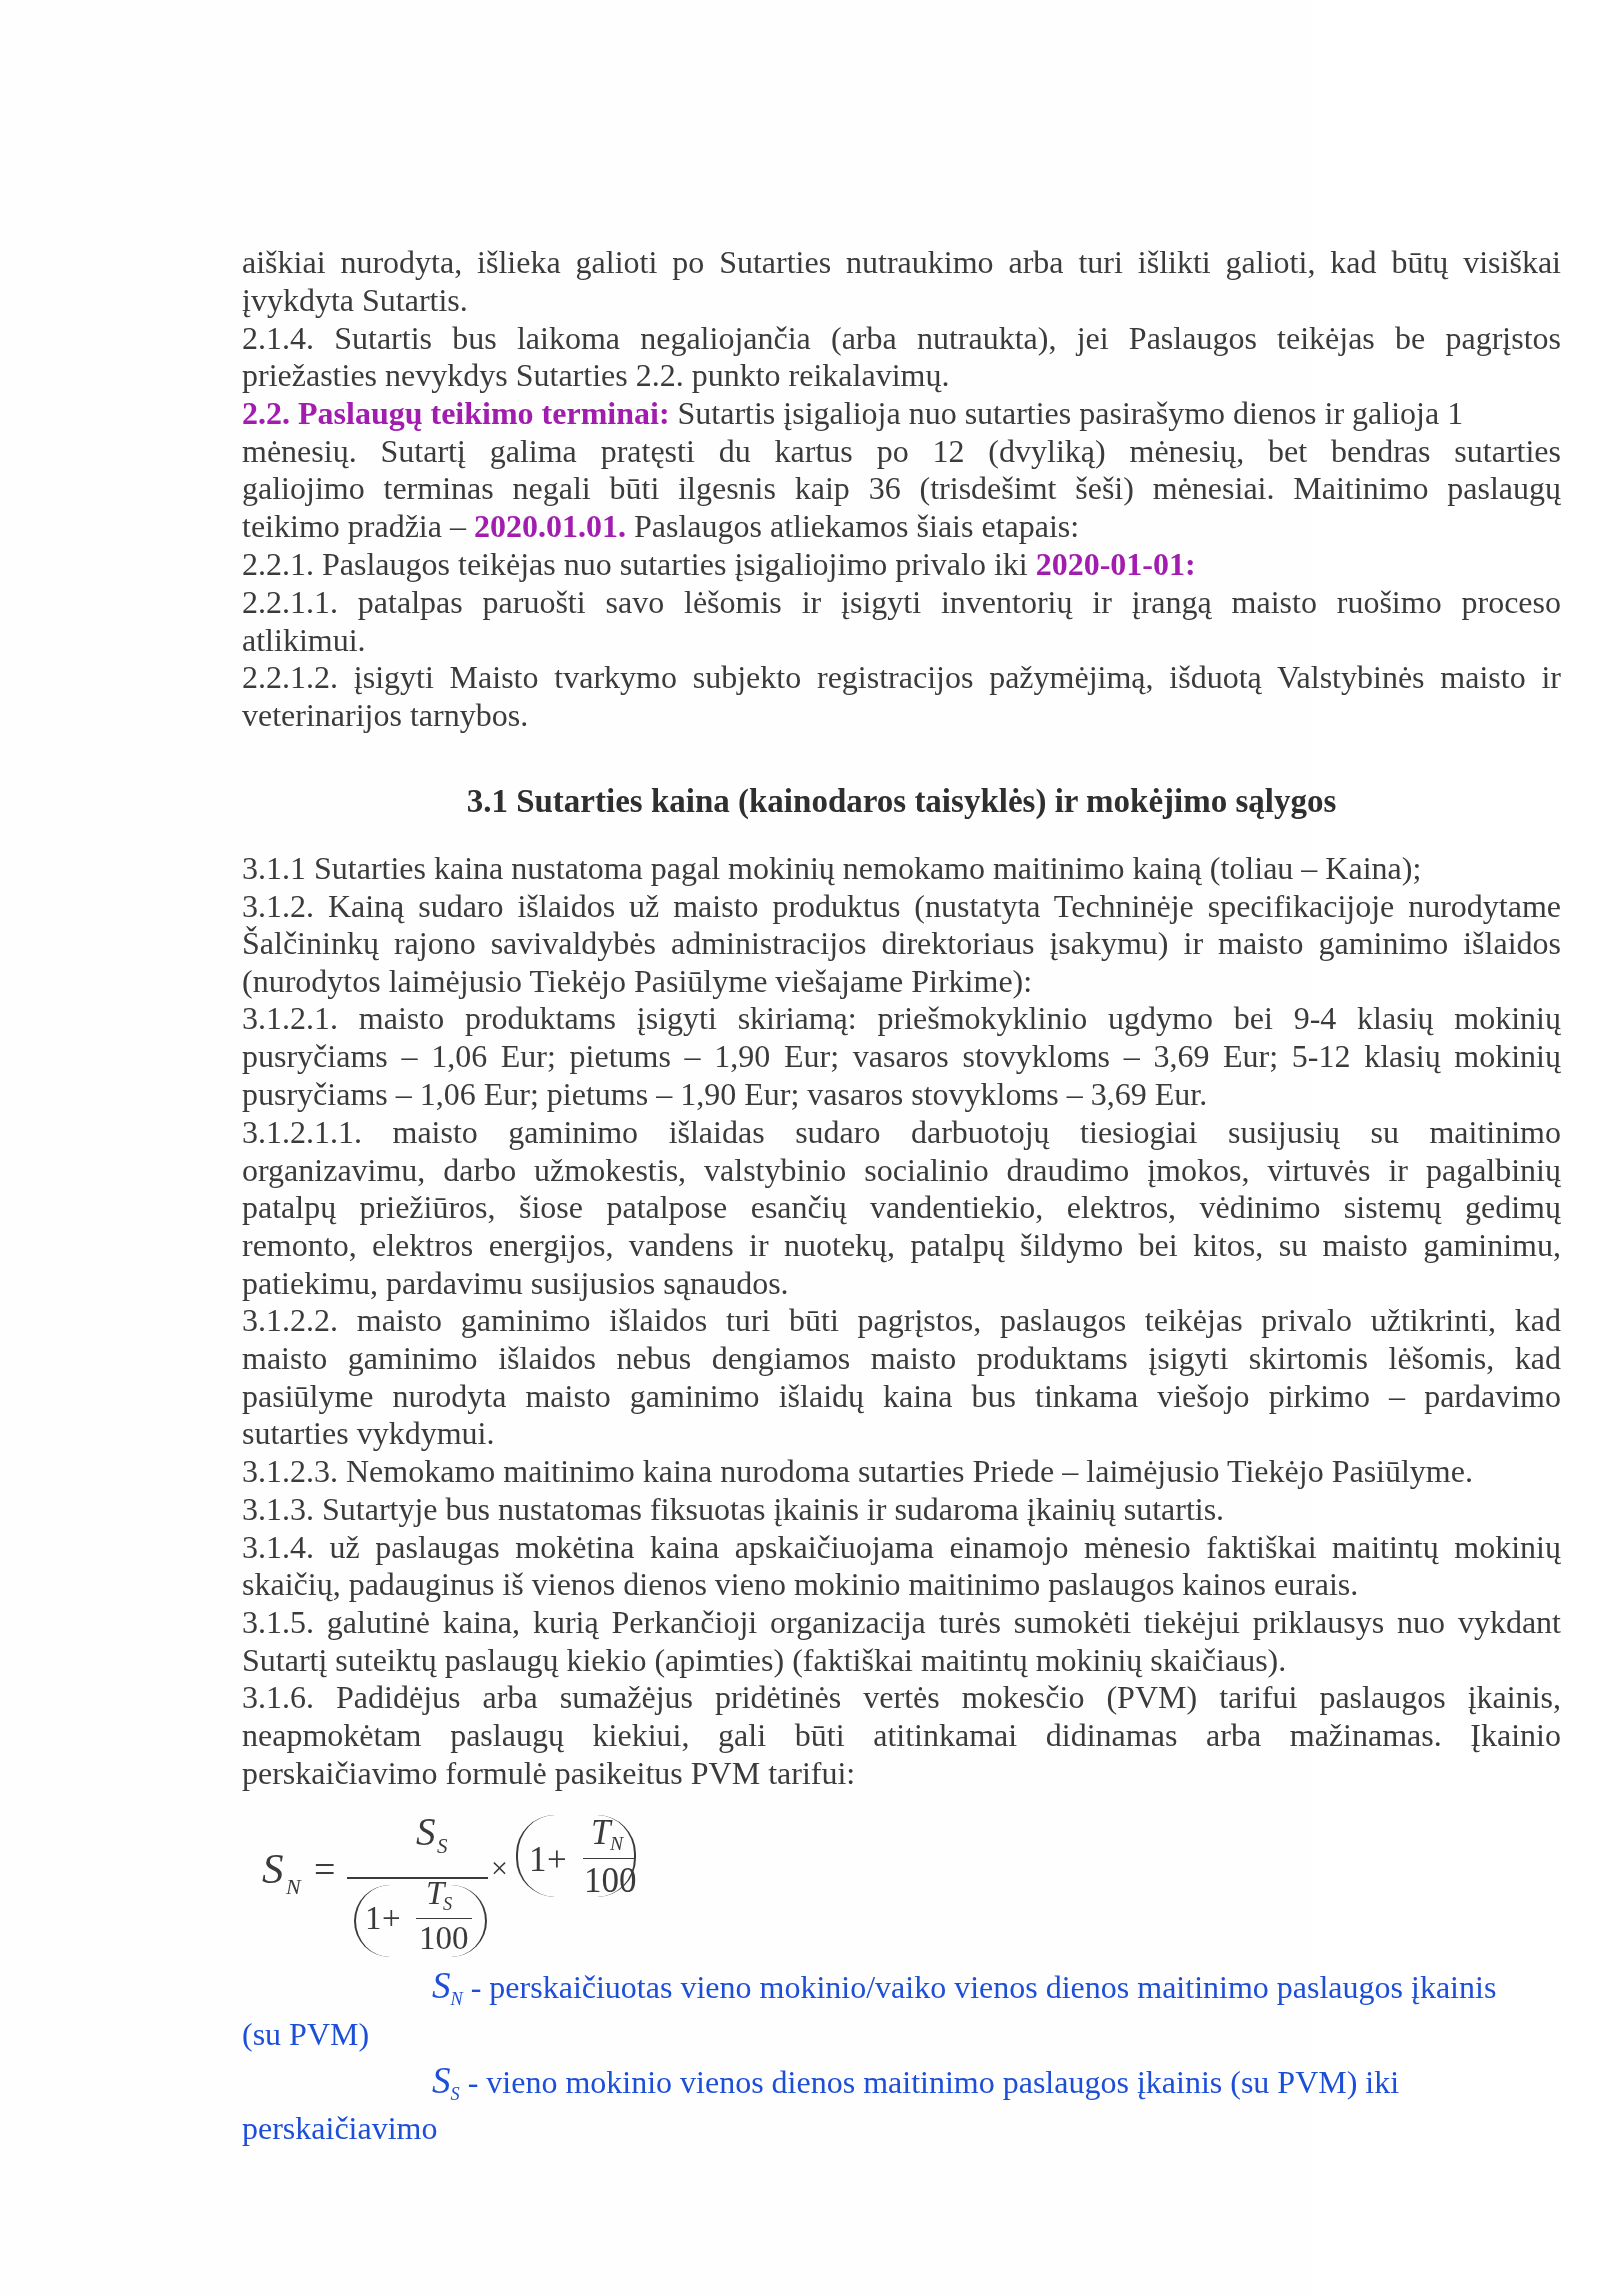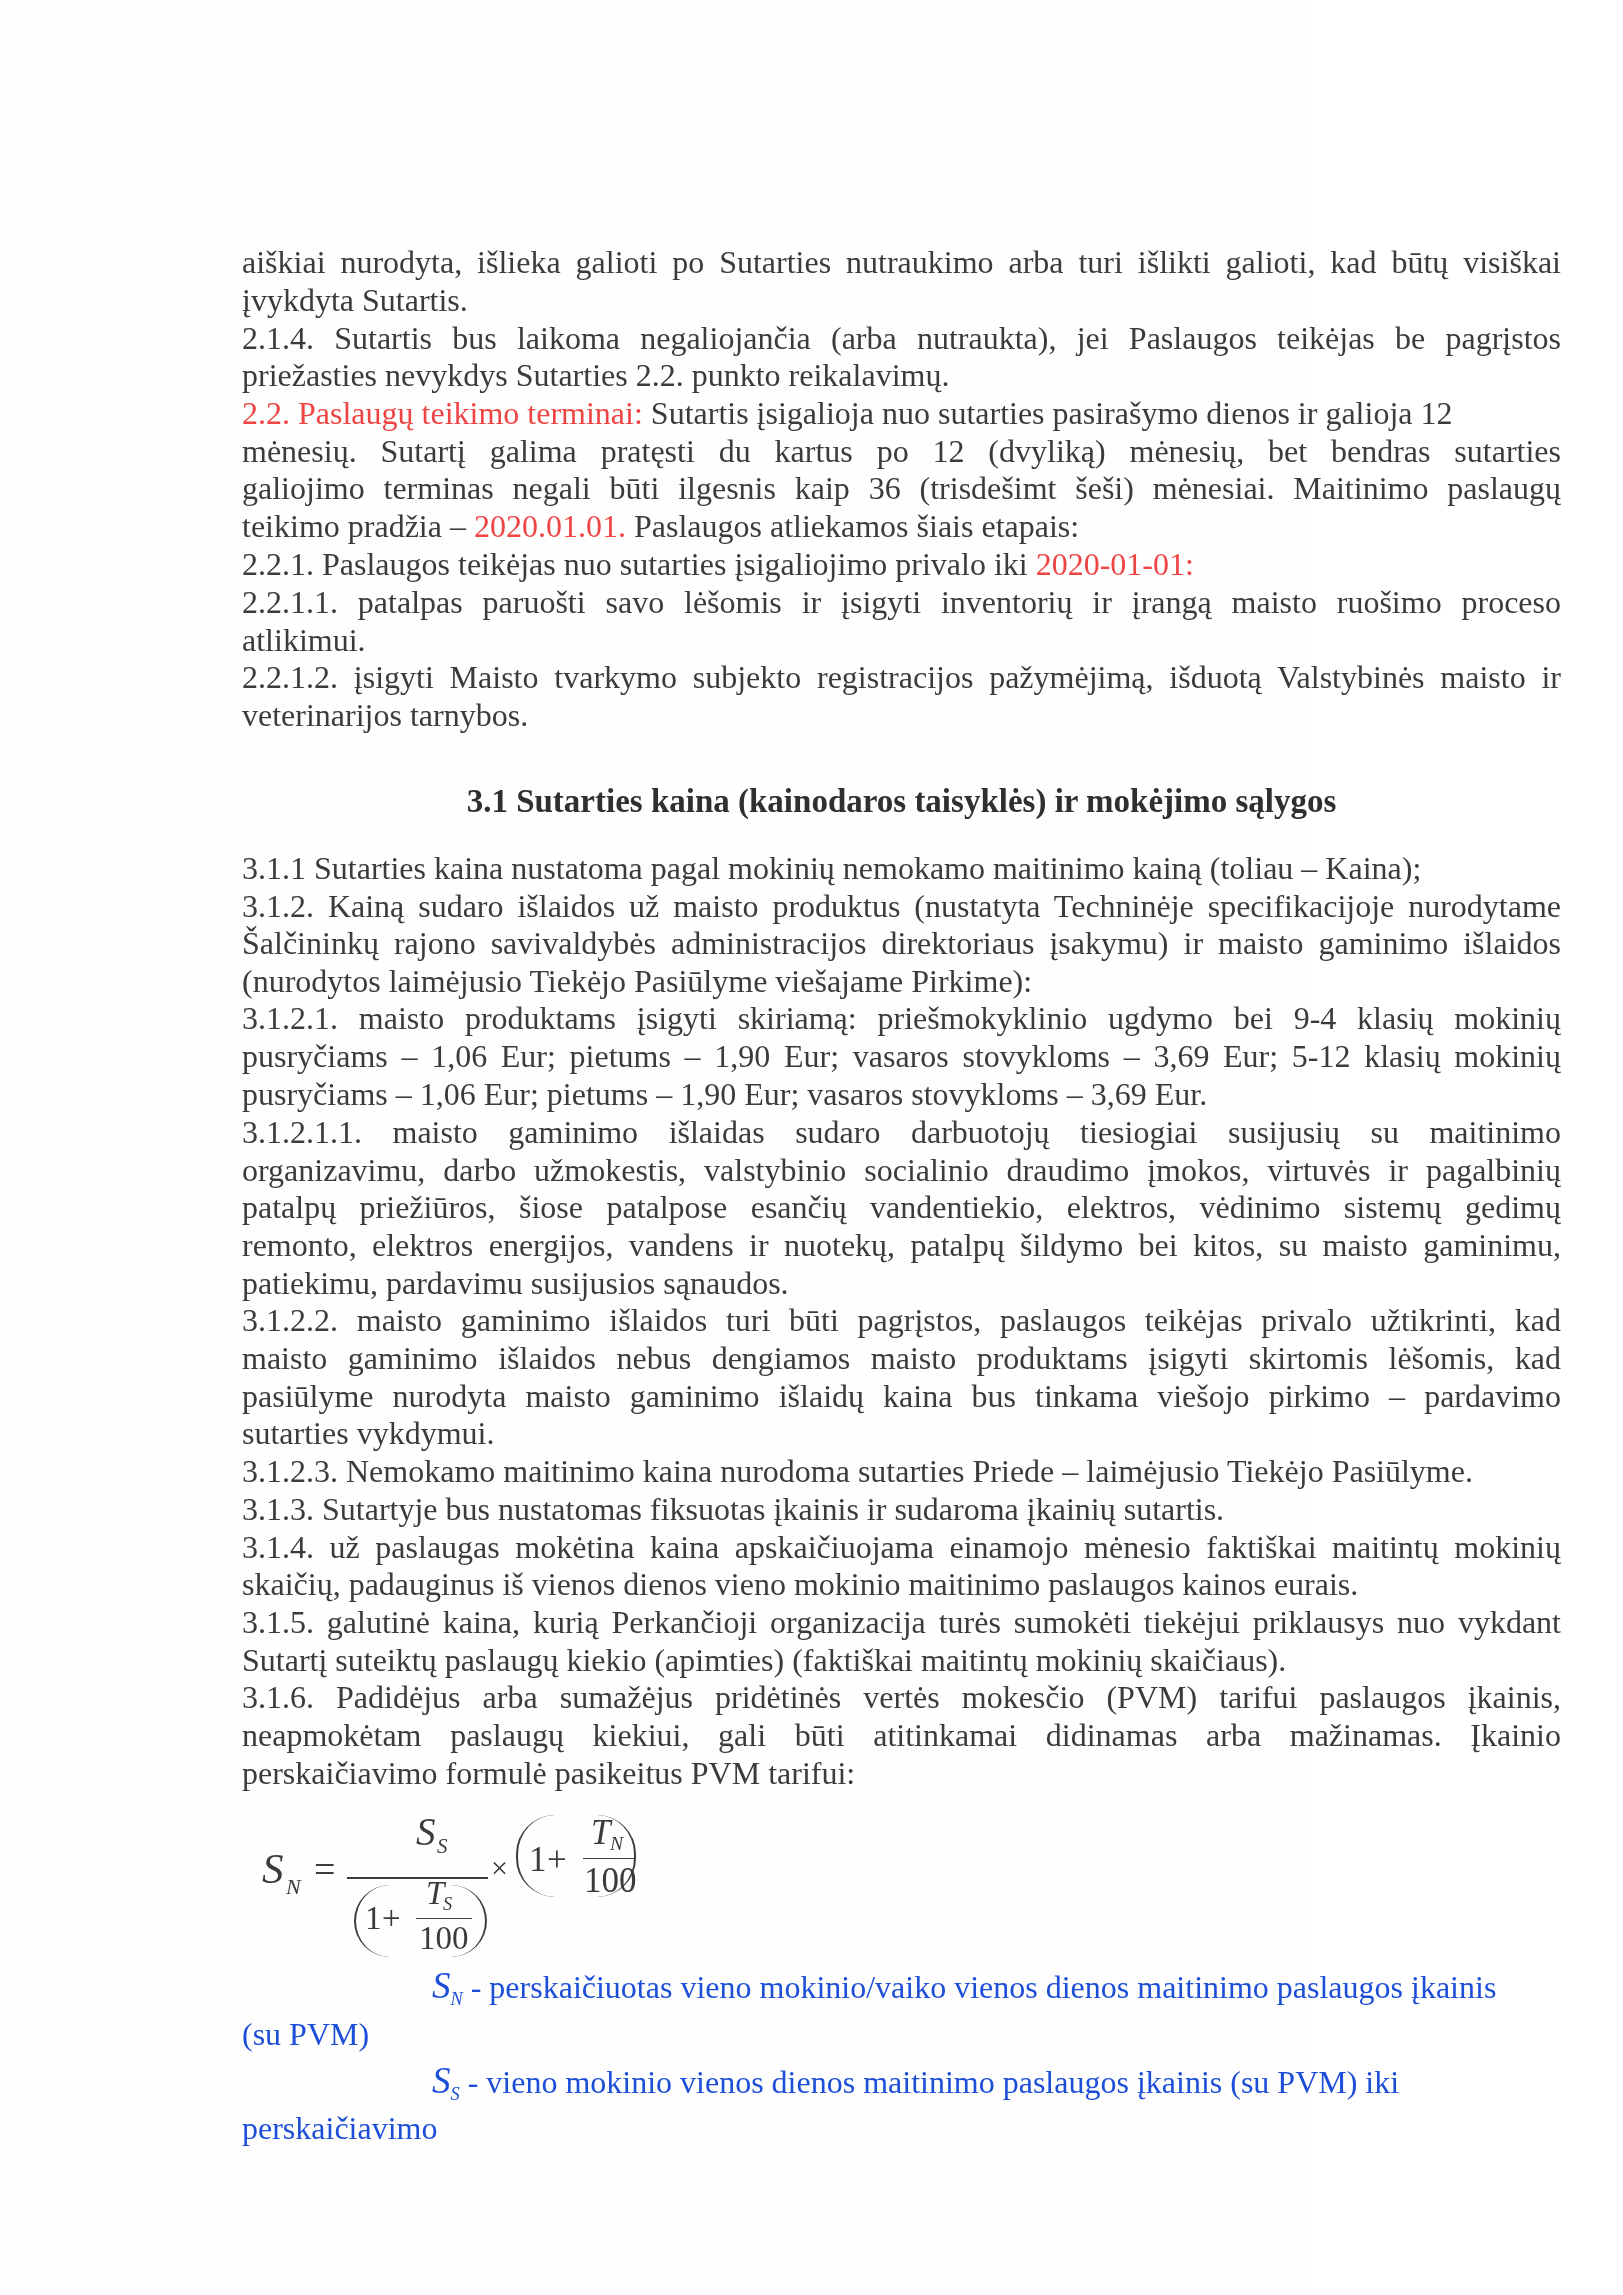--- a/index.html
+++ b/index.html
@@ -9,21 +9,21 @@
     position: absolute;
     left: 242px;
     width: 1319px;
     font-family: "Liberation Serif", "DejaVu Serif", serif;
     font-size: 32px;
     line-height: 38px;
     color: #3b3b3b;
     white-space: nowrap;
   }
   .j { text-align: justify; text-align-last: justify; white-space: normal; height: 38px; overflow: hidden; }
-  .b { font-weight: normal; color: #ef4444; }
+  .b { font-weight: bold; color: #a21caf; }
   .heading {
     position: absolute; left: 242px; width: 1319px; text-align: center;
     font-family: "Liberation Serif", "DejaVu Serif", serif;
     font-size: 33px; line-height: 38px; font-weight: bold; color: #2f2f2f;
   }
   
   .formula { position: absolute; left: 262px; top: 1810px; width: 589px; height: 151px;
     font-family: "Liberation Serif", "DejaVu Serif", serif; color: #3b3b3b; }
   .f-abs { position: absolute; white-space: nowrap; }
   .f-it { font-style: italic; }
@@ -36,21 +36,21 @@
 <body>
 
 <div class="page">
 
   <div class="ln j" style="top:243px">aiškiai nurodyta, išlieka galioti po Sutarties nutraukimo arba turi išlikti galioti, kad būtų visiškai</div>
   <div class="ln" style="top:281px">įvykdyta Sutartis.</div>
   <div class="ln j" style="top:319px">2.1.4. Sutartis bus laikoma negaliojančia (arba nutraukta), jei Paslaugos teikėjas be pagrįstos</div>
   <div class="ln" style="top:356px">priežasties nevykdys Sutarties 2.2. punkto reikalavimų.</div>
 
   <div class="ln" style="top:394px; white-space:nowrap;">
-    <span class="b">2.2. Paslaugų teikimo terminai:</span><span> Sutartis įsigalioja nuo sutarties pasirašymo dienos ir galioja 12</span>
+    <span class="b">2.2. Paslaugų teikimo terminai:</span><span> Sutartis įsigalioja nuo sutarties pasirašymo dienos ir galioja 1</span>
   </div>
   <div class="ln j" style="top:432px">mėnesių. Sutartį galima pratęsti du kartus po 12 (dvyliką) mėnesių, bet bendras sutarties</div>
   <div class="ln j" style="top:469px">galiojimo terminas negali būti ilgesnis kaip 36 (trisdešimt šeši) mėnesiai. Maitinimo paslaugų</div>
   <div class="ln" style="top:507px">
     <span>teikimo pradžia – </span><span class="b">2020.01.01.</span><span> Paslaugos atliekamos  šiais etapais:</span>
   </div>
   <div class="ln" style="top:545px">
     <span>2.2.1. Paslaugos teikėjas nuo sutarties įsigaliojimo privalo iki </span><span class="b">2020-01-01:</span>
   </div>
   <div class="ln j" style="top:583px">2.2.1.1. patalpas paruošti savo lėšomis ir įsigyti inventorių ir įrangą  maisto ruošimo proceso</div>

